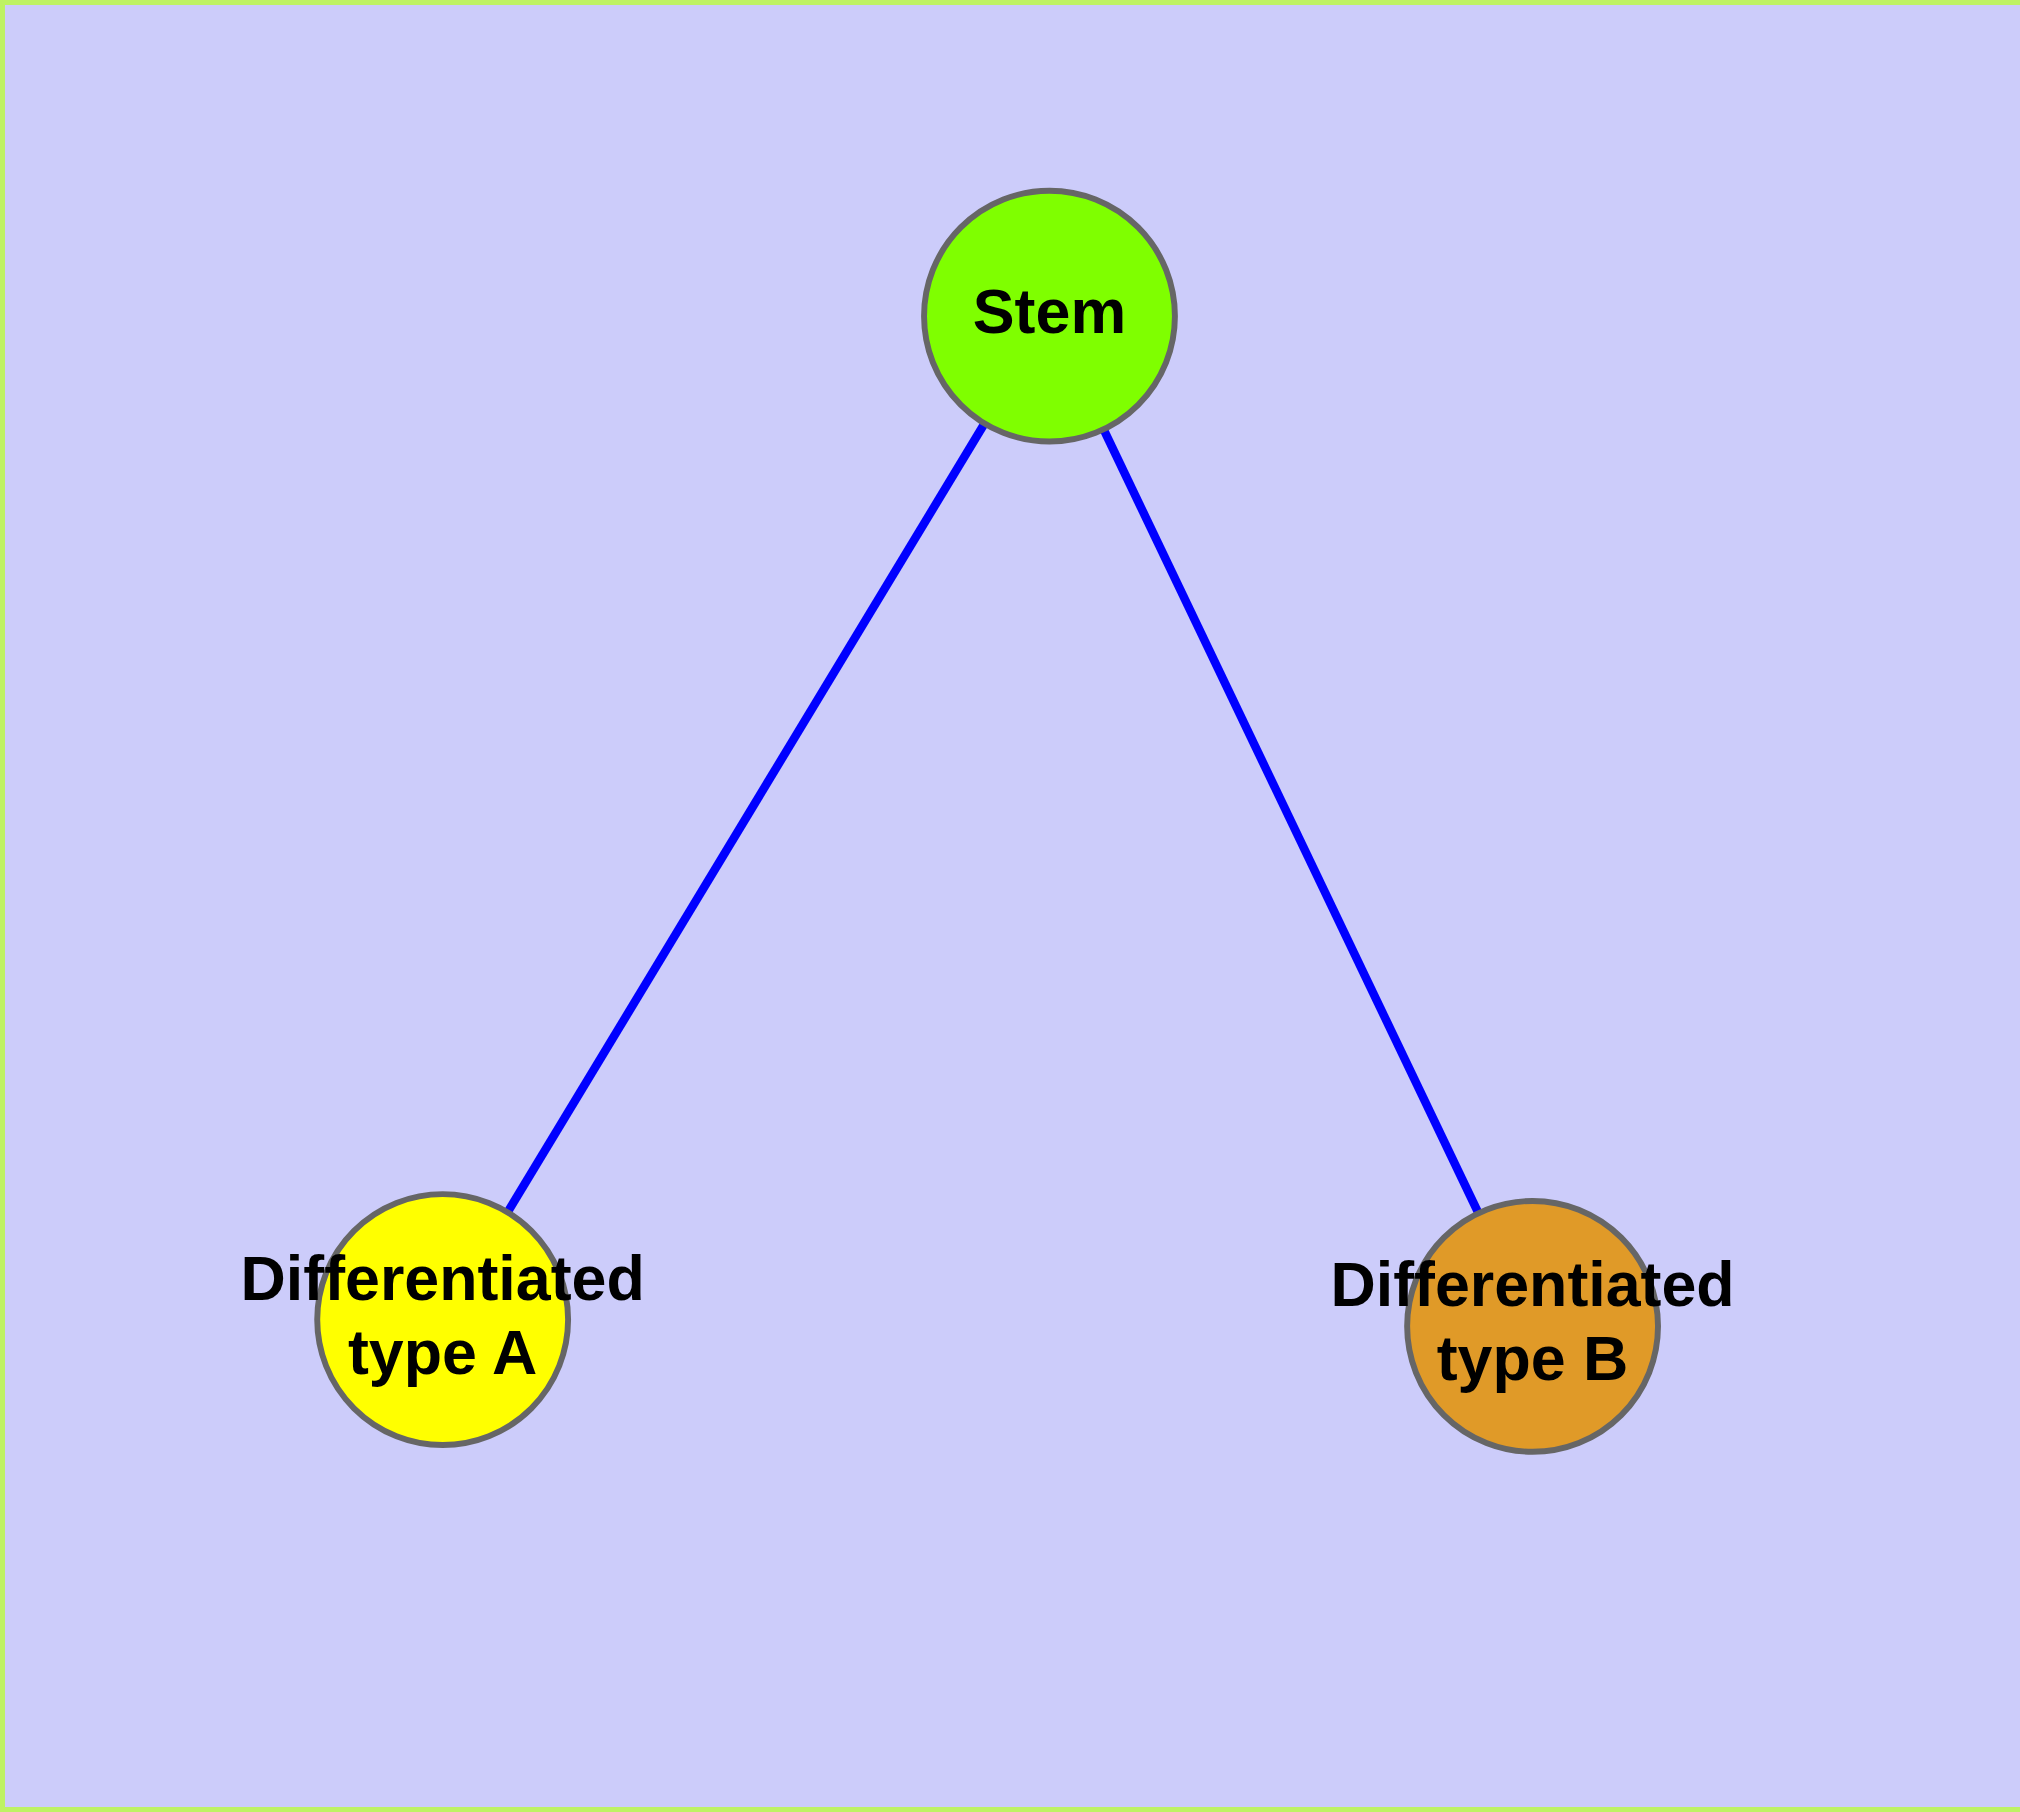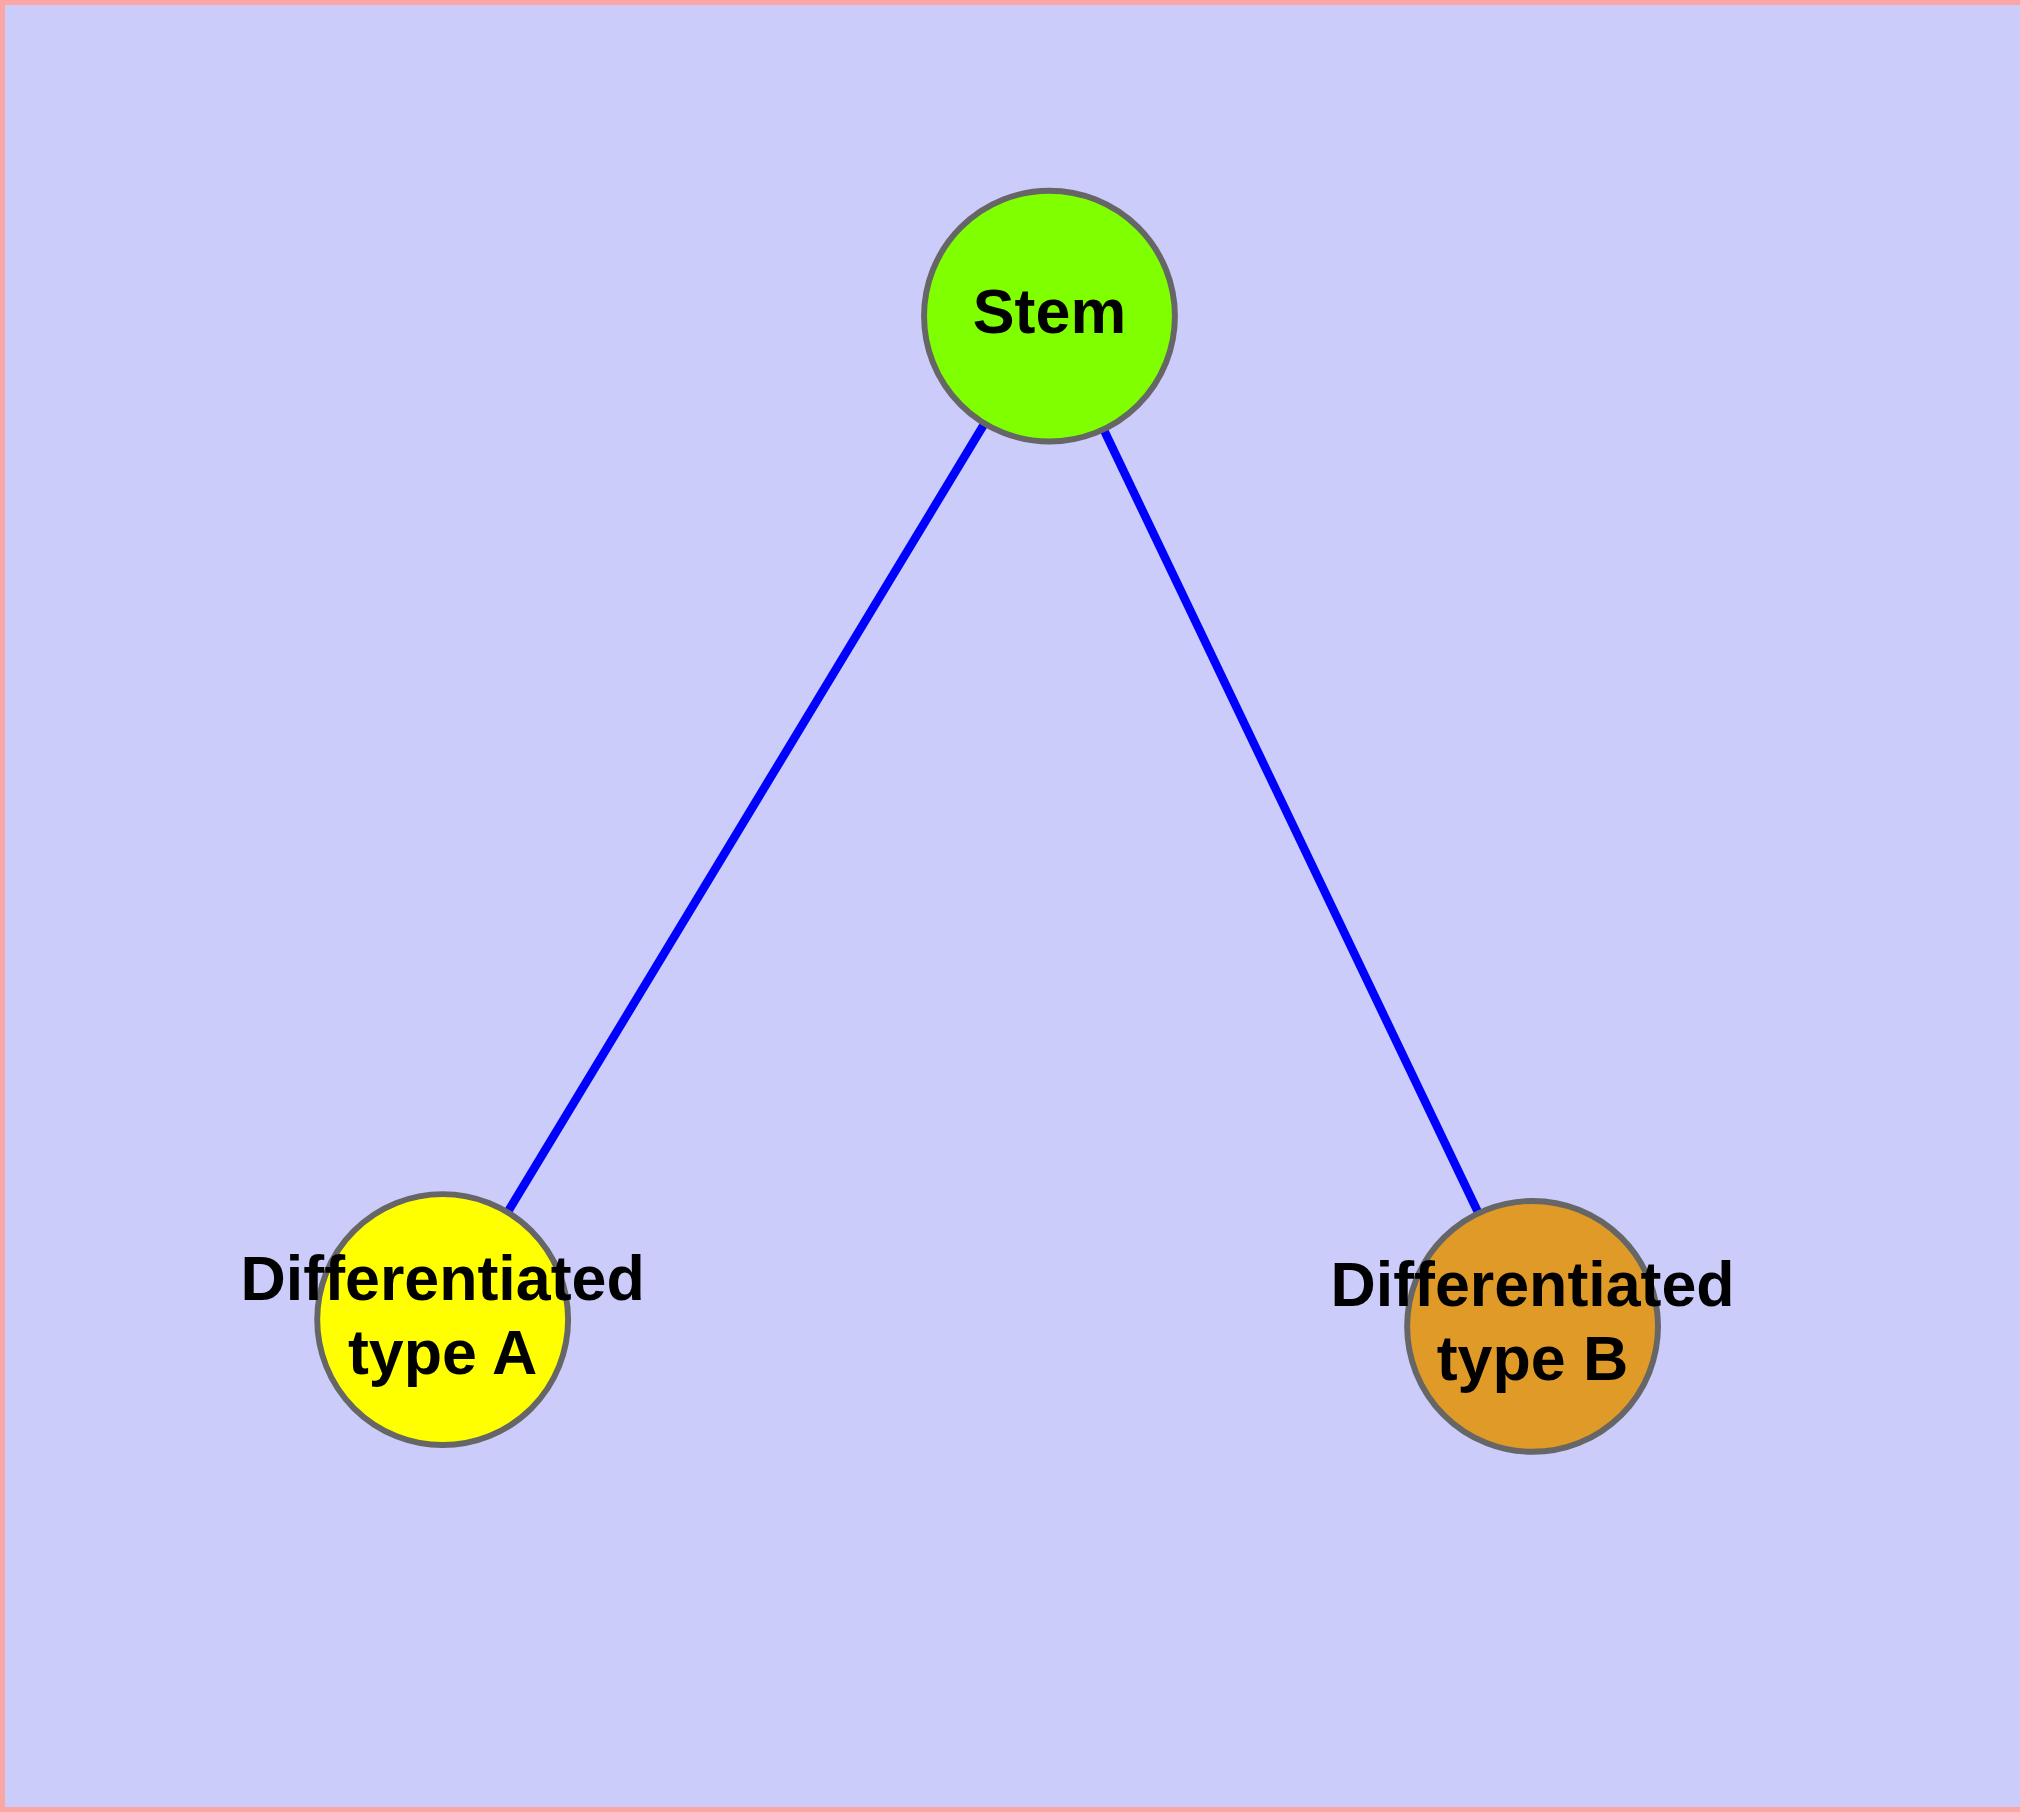--- a/index.html
+++ b/index.html
@@ -5,21 +5,21 @@
 <style>
   html, body {
     margin: 0;
     padding: 0;
     background: #ffffff;
   }
   #canvas {
     position: relative;
     width: 2021px;
     height: 1812px;
-    background: #fca5a5;
+    background: #bef264;
     overflow: hidden;
     font-family: "Liberation Sans", "DejaVu Sans", sans-serif;
   }
   
   #plot-area {
     position: absolute;
     left: 5.1px;
     top: 5.1px;
     width: 2015px;
     height: 1802px;

